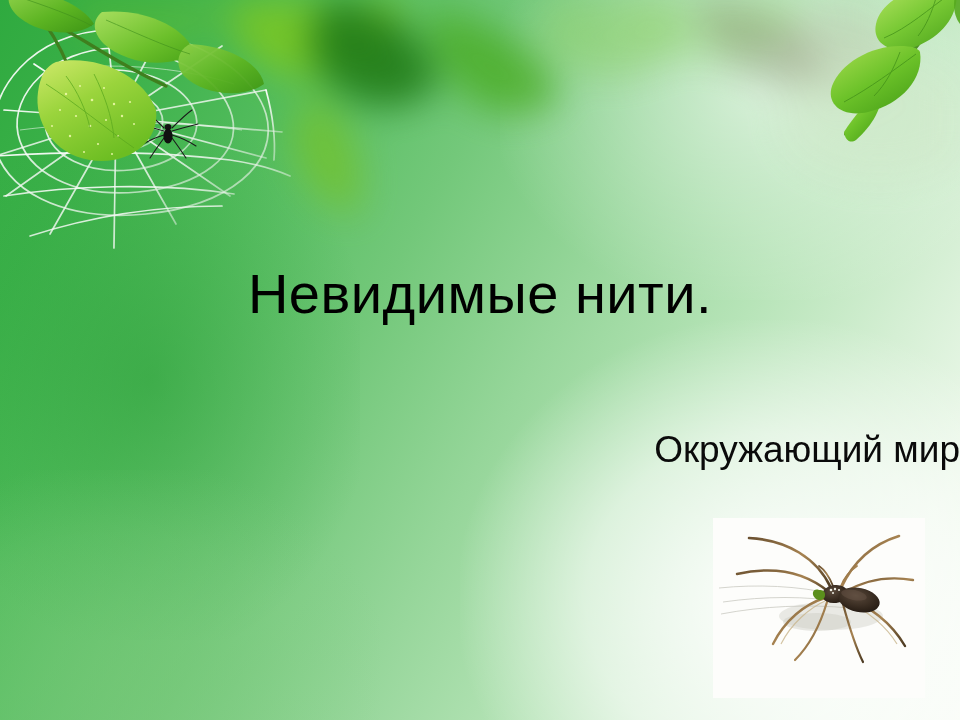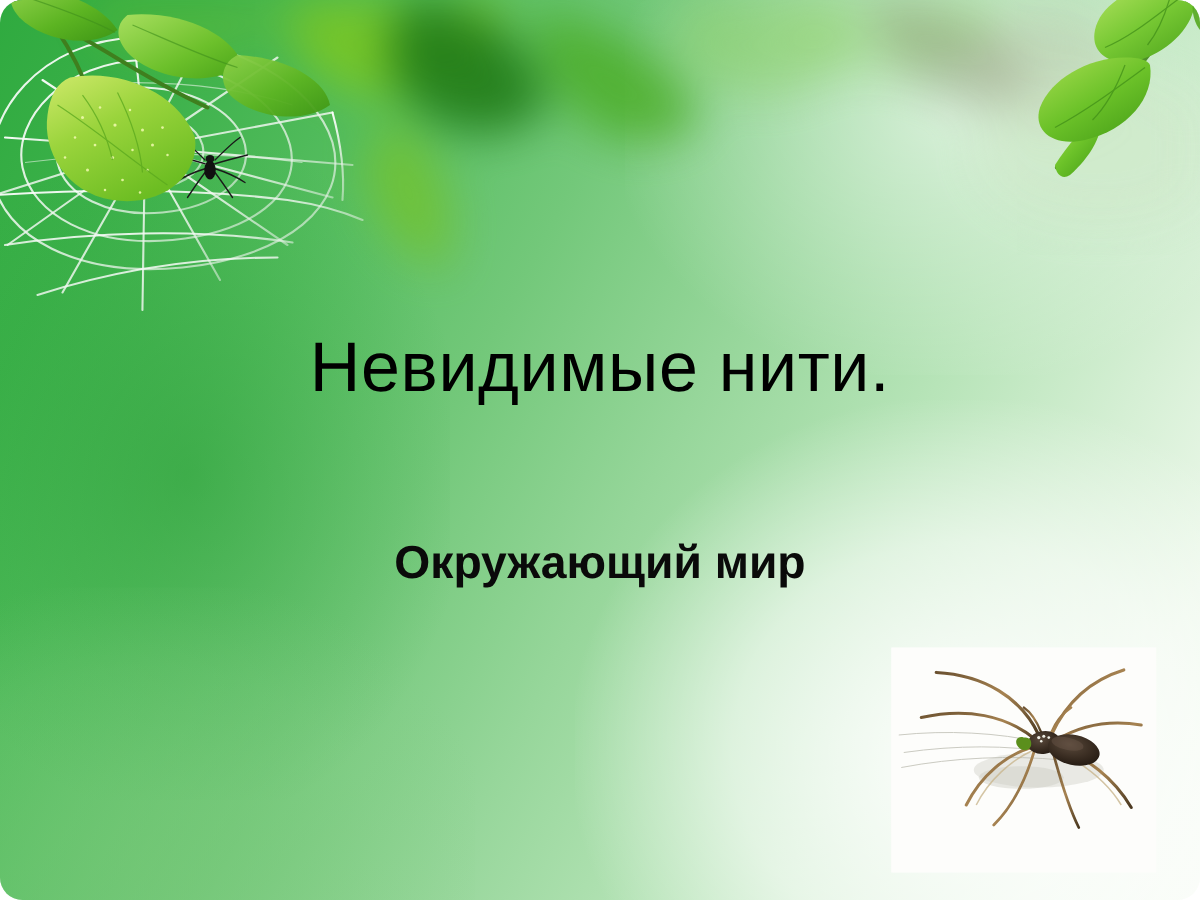--- a/index.html
+++ b/index.html
@@ -22,21 +22,20 @@
       linear-gradient(118deg,
         #2faa3f 0%,
         #3cb14a 12%,
         #55bd5f 26%,
         #73c87a 40%,
         #96d69a 54%,
         #b7e4b8 68%,
         #d5efd4 80%,
         #ecf8ea 90%,
         #f8fcf6 100%);
-    border-radius: 18px;
   }
 
   
   .glow {
     position: absolute;
     pointer-events: none;
   }
   .glow-br {
     right: -120px; bottom: -160px;
     width: 620px; height: 560px;
@@ -97,23 +96,24 @@
     line-height: 1.14;
     color: #000000;
     letter-spacing: .5px;
   }
   .subtitle-block {
     margin-top: 96px;
   }
   .subtitle-line {
     margin: 0;
     font-size: 37px;
-    font-weight: 700;
+    font-weight: 400;
     line-height: 1.5;
     color: #0a0a0a;
+    text-align: right;
   }
 
   
   .photo {
     position: absolute;
     left: 713px;
     top: 518px;
     width: 212px;
     height: 180px;
     background: #fdfdfb;

